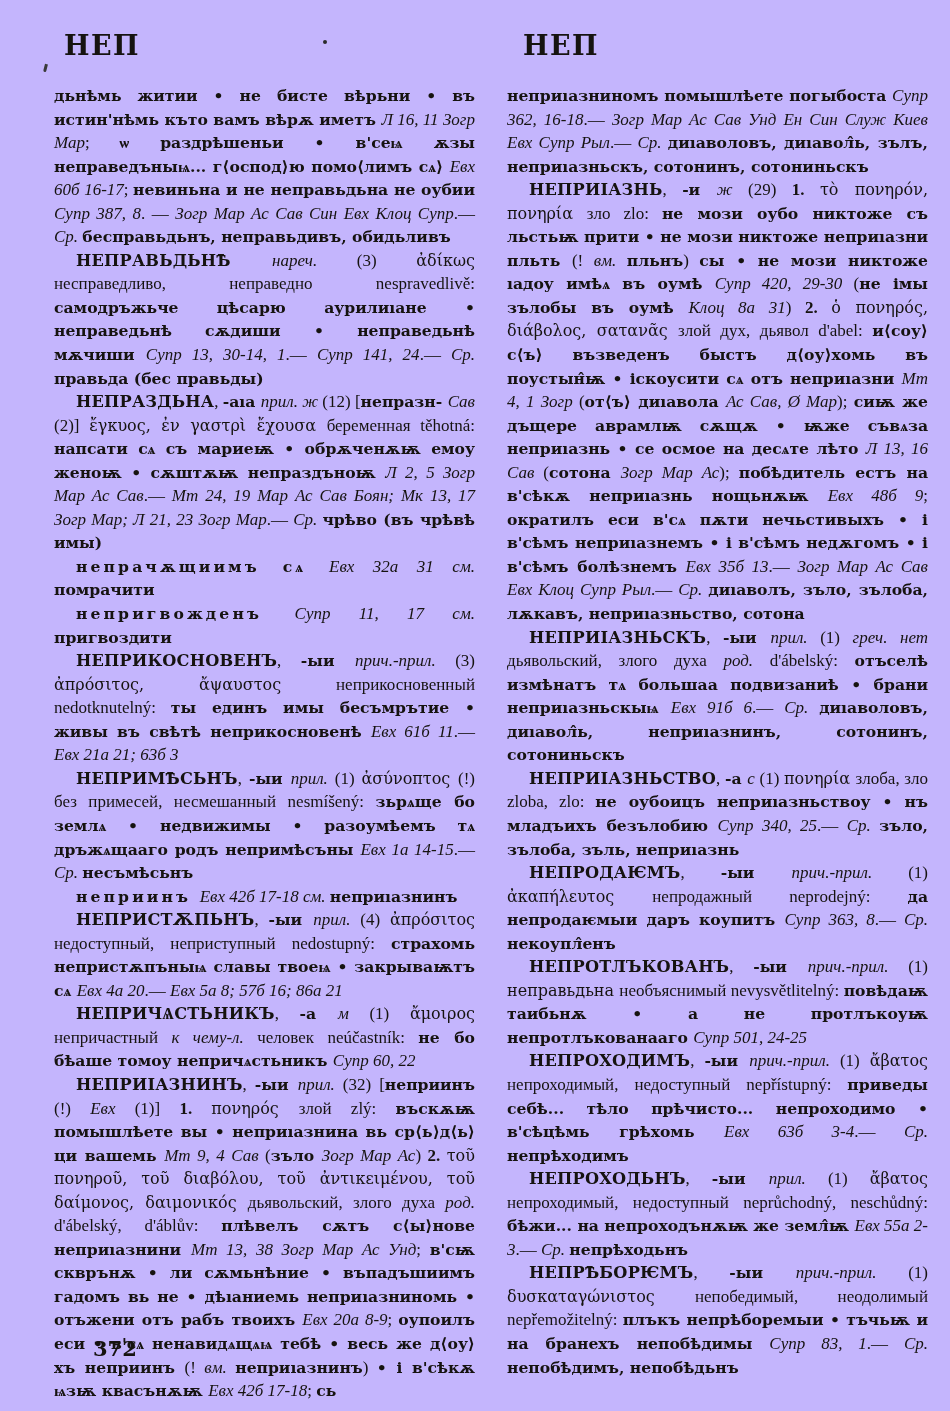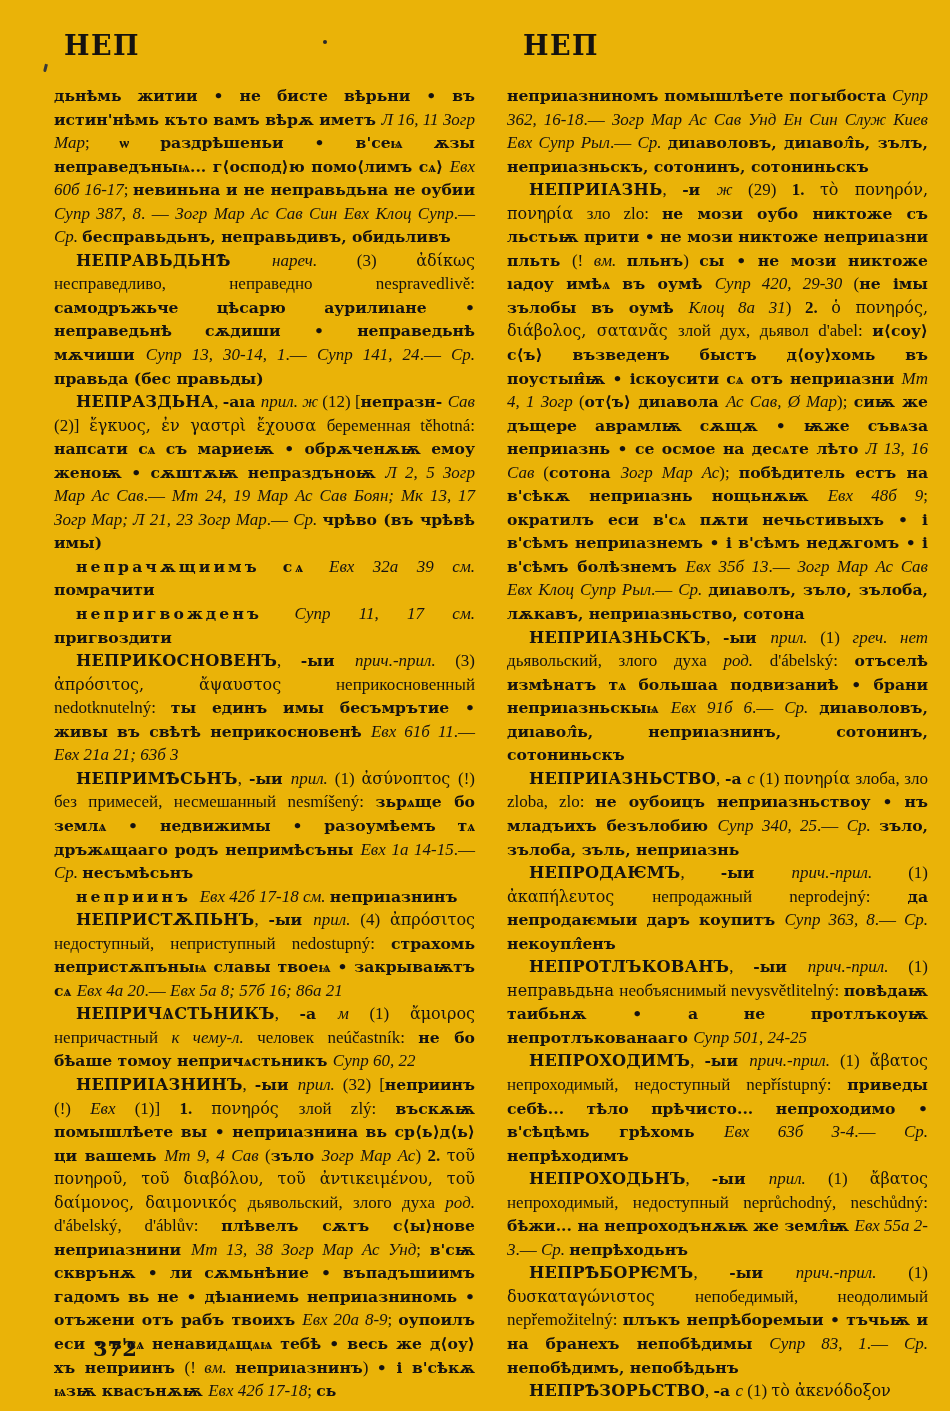--- a/index.html
+++ b/index.html
@@ -1,17 +1,17 @@
 <!DOCTYPE html>
 <html><head>
 <meta charset="utf-8">
 <style>
   html,body{margin:0;padding:0;}
   body{width:950px;height:1411px;background:#ffffff;}
-  .page{position:relative;width:950px;height:1411px;background:#eab308;overflow:hidden;color:#161310;}
+  .page{position:relative;width:950px;height:1411px;background:#c4b5fd;overflow:hidden;color:#161310;}
   .col{position:absolute;top:30px;width:421px;}
   .col-left{left:54px;}
   .col-right{left:507px;}
   .running-head{font-family:"DejaVu Serif",serif;font-weight:bold;font-size:27px;letter-spacing:1.5px;height:54px;}
   .col-left .running-head{padding-left:10px;}
   .col-right .running-head{padding-left:16px;}
   .para{font-family:"Liberation Serif",serif;font-size:17px;line-height:23.55px;text-align:justify;margin:0;}
   .para.ind{text-indent:22px;}
   .hw{font-family:"DejaVu Serif",serif;font-weight:bold;font-size:16.2px;letter-spacing:0.2px;}
   .ocs{font-family:"DejaVu Serif",serif;font-weight:bold;font-size:15.6px;}
@@ -30,21 +30,21 @@
 <div class="page">
   <div class="speck-dot"></div>
   <div class="speck-comma"></div>
 
   <div class="col col-left">
     <div class="running-head">НЕП</div>
     <div class="col-body">
         <p class="para"><span class="ocs">дьнѣмь житии • не бисте вѣрьни • въ истин'нѣмь къто вамъ вѣрѫ иметъ </span><span class="it">Л 16, 11 Зогр Мар</span><span class="ro">; </span><span class="ocs">ѡ раздрѣшеньи • в'сеѩ ѫзы неправедъныѩ... г⟨оспод⟩ю помо⟨лимъ сѧ⟩ </span><span class="it">Евх 60б 16-17</span><span class="ro">; </span><span class="ocs">невиньна и не неправьдьна не оубии </span><span class="it">Супр 387, 8</span><span class="ro">. — </span><span class="it">Зогр Мар Ас Сав Син Евх Клоц Супр</span><span class="ro">.— </span><span class="it">Ср. </span><span class="ocs">бесправьдьнъ, неправьдивъ, обидьливъ</span></p>
         <p class="para ind"><span class="hw">НЕПРАВЬДЬНѢ </span><span class="it">нареч. </span><span class="ro">(3) </span><span class="gk">ἀδίκως </span><span class="ro">несправедливо, неправедно nespravedlivě: </span><span class="ocs">самодръжьче цѣсарю аурилиıане • неправедьнѣ сѫдиши • неправедьнѣ мѫчиши </span><span class="it">Супр 13, 30-14, 1</span><span class="ro">.— </span><span class="it">Супр 141, 24</span><span class="ro">.— </span><span class="it">Ср. </span><span class="ocs">правьда (бес правьды)</span></p>
         <p class="para ind"><span class="hw">НЕПРАЗДЬНА</span><span class="ro">, </span><span class="ocs">-аıа </span><span class="it">прил. ж </span><span class="ro">(12) [</span><span class="ocs">непразн- </span><span class="it">Сав </span><span class="ro">(2)] </span><span class="gk">ἔγκυος, ἐν γαστρὶ ἔχουσα </span><span class="ro">беременная těhotná: </span><span class="ocs">напсати сѧ съ мариеѭ • обрѫченѫѭ емоу женоѭ • сѫштѫѭ непраздъноѭ </span><span class="it">Л 2, 5 Зогр Мар Ас Сав</span><span class="ro">.— </span><span class="it">Мт 24, 19 Мар Ас Сав Боян; Мк 13, 17 Зогр Мар; Л 21, 23 Зогр Мар</span><span class="ro">.— </span><span class="it">Ср. </span><span class="ocs">чрѣво (въ чрѣвѣ имы)</span></p>
-        <p class="para ind"><span class="sp">непрачѫщиимъ сѧ </span><span class="it">Евх 32а 39 см. </span><span class="ocs">помрачити</span></p>
+        <p class="para ind"><span class="sp">непрачѫщиимъ сѧ </span><span class="it">Евх 32а 31 см. </span><span class="ocs">помрачити</span></p>
         <p class="para ind"><span class="sp">непригвожденъ </span><span class="it">Супр 11, 17 см. </span><span class="ocs">пригвоздити</span></p>
         <p class="para ind"><span class="hw">НЕПРИКОСНОВЕНЪ</span><span class="ro">, </span><span class="ocs">-ыи </span><span class="it">прич.-прил. </span><span class="ro">(3) </span><span class="gk">ἀπρόσιτος, ἄψαυστος </span><span class="ro">неприкосновенный nedotknutelný: </span><span class="ocs">ты единъ имы бесъмрътие • живы въ свѣтѣ неприкосновенѣ </span><span class="it">Евх 61б 11</span><span class="ro">.— </span><span class="it">Евх 21а 21; 63б 3</span></p>
         <p class="para ind"><span class="hw">НЕПРИМѢСЬНЪ</span><span class="ro">, </span><span class="ocs">-ыи </span><span class="it">прил. </span><span class="ro">(1) </span><span class="gk">ἀσύνοπτος </span><span class="ro">(!) без примесей, несмешанный nesmíšený: </span><span class="ocs">зьрѧще бо землѧ • недвижимы • разоумѣемъ тѧ дръжѧщааго родъ непримѣсъны </span><span class="it">Евх 1а 14-15</span><span class="ro">.— </span><span class="it">Ср. </span><span class="ocs">несъмѣсьнъ</span></p>
         <p class="para ind"><span class="sp">неприинъ </span><span class="it">Евх 42б 17-18 см. </span><span class="ocs">неприıазнинъ</span></p>
         <p class="para ind"><span class="hw">НЕПРИСТѪПЬНЪ</span><span class="ro">, </span><span class="ocs">-ыи </span><span class="it">прил. </span><span class="ro">(4) </span><span class="gk">ἀπρόσιτος </span><span class="ro">недоступный, неприступный nedostupný: </span><span class="ocs">страхомь непристѫпъныѩ славы твоеѩ • закрываѭтъ сѧ </span><span class="it">Евх 4а 20</span><span class="ro">.— </span><span class="it">Евх 5а 8; 57б 16; 86а 21</span></p>
         <p class="para ind"><span class="hw">НЕПРИЧѦСТЬНИКЪ</span><span class="ro">, </span><span class="ocs">-а </span><span class="it">м </span><span class="ro">(1) </span><span class="gk">ἄμοιρος </span><span class="ro">непричастный </span><span class="it">к чему-л. </span><span class="ro">человек neúčastník: </span><span class="ocs">не бо бѣаше томоу непричѧстьникъ </span><span class="it">Супр 60, 22</span></p>
         <p class="para ind"><span class="hw">НЕПРИІАЗНИНЪ</span><span class="ro">, </span><span class="ocs">-ыи </span><span class="it">прил. </span><span class="ro">(32) [</span><span class="ocs">неприинъ </span><span class="ro">(!) </span><span class="it">Евх </span><span class="ro">(1)] </span><span class="b">1. </span><span class="gk">πονηρός </span><span class="ro">злой zlý: </span><span class="ocs">въскѫѭ помышлѣете вы • неприıазнина вь ср⟨ь⟩д⟨ь⟩ци вашемь </span><span class="it">Мт 9, 4 Сав </span><span class="ro">(</span><span class="ocs">зъло </span><span class="it">Зогр Мар Ас</span><span class="ro">) </span><span class="b">2. </span><span class="gk">τοῦ πονηροῦ, τοῦ διαβόλου, τοῦ ἀντικειμένου, τοῦ δαίμονος, δαιμονικός </span><span class="ro">дьявольский, злого духа </span><span class="it">род. </span><span class="ro">d'ábelský, d'áblův: </span><span class="ocs">плѣвелъ сѫтъ с⟨ы⟩нове неприıазнини </span><span class="it">Мт 13, 38 Зогр Мар Ас Унд</span><span class="ro">; </span><span class="ocs">в'сѭ скврънѫ • ли сѫмьнѣние • въпадъшиимъ гадомъ вь не • дѣıаниемь неприıазниномь • отъжени отъ рабъ твоихъ </span><span class="it">Евх 20а 8-9</span><span class="ro">; </span><span class="ocs">оупоилъ еси • в'сѧ ненавидѧщѧѩ тебѣ • весь же д⟨оу⟩хъ неприинъ </span><span class="ro">(! </span><span class="it">вм. </span><span class="ocs">неприıазнинъ</span><span class="ro">) </span><span class="ocs">• і в'сѣкѫ ѩзѭ квасънѫѭ </span><span class="it">Евх 42б 17-18</span><span class="ro">; </span><span class="ocs">сь</span></p>
       </div>
   </div>
 
@@ -53,18 +53,17 @@
     <div class="col-body">
         <p class="para"><span class="ocs">неприıазниномъ помышлѣете погыбоста </span><span class="it">Супр 362, 16-18</span><span class="ro">.— </span><span class="it">Зогр Мар Ас Сав Унд Ен Син Служ Киев Евх Супр Рыл</span><span class="ro">.— </span><span class="it">Ср. </span><span class="ocs">диıаволовъ, диıавол̂ь, зълъ, неприıазньскъ, сотонинъ, сотониньскъ</span></p>
         <p class="para ind"><span class="hw">НЕПРИІАЗНЬ</span><span class="ro">, </span><span class="ocs">-и </span><span class="it">ж </span><span class="ro">(29) </span><span class="b">1. </span><span class="gk">τὸ πονηρόν, πονηρία </span><span class="ro">зло zlo: </span><span class="ocs">не мози оубо никтоже съ льстьѭ прити • не мози никтоже неприıазни пльть </span><span class="ro">(! </span><span class="it">вм. </span><span class="ocs">пльнъ</span><span class="ro">) </span><span class="ocs">сы • не мози никтоже ıадоу имѣѧ въ оумѣ </span><span class="it">Супр 420, 29-30 </span><span class="ro">(</span><span class="ocs">не імы зълобы въ оумѣ </span><span class="it">Клоц 8а 31</span><span class="ro">) </span><span class="b">2. </span><span class="gk">ὁ πονηρός, διάβολος, σατανᾶς </span><span class="ro">злой дух, дьявол d'abel: </span><span class="ocs">и⟨соу⟩с⟨ъ⟩ възведенъ быстъ д⟨оу⟩хомь въ поустын̂ѭ • іскоусити сѧ отъ неприıазни </span><span class="it">Мт 4, 1 Зогр </span><span class="ro">(</span><span class="ocs">от⟨ъ⟩ диıавола </span><span class="it">Ас Сав, Ø Мар</span><span class="ro">); </span><span class="ocs">сиѭ же дъщере аврамлѭ сѫщѫ • ѭже съвѧза неприıазнь • се осмое на десѧте лѣто </span><span class="it">Л 13, 16 Сав </span><span class="ro">(</span><span class="ocs">сотона </span><span class="it">Зогр Мар Ас</span><span class="ro">); </span><span class="ocs">побѣдитель естъ на в'сѣкѫ неприıазнь нощьнѫѭ </span><span class="it">Евх 48б 9</span><span class="ro">; </span><span class="ocs">ократилъ еси в'сѧ пѫти нечьстивыхъ • і в'сѣмъ неприıазнемъ • і в'сѣмъ недѫгомъ • і в'сѣмъ болѣзнемъ </span><span class="it">Евх 35б 13</span><span class="ro">.— </span><span class="it">Зогр Мар Ас Сав Евх Клоц Супр Рыл</span><span class="ro">.— </span><span class="it">Ср. </span><span class="ocs">диıаволъ, зъло, зълоба, лѫкавъ, неприıазньство, сотона</span></p>
         <p class="para ind"><span class="hw">НЕПРИІАЗНЬСКЪ</span><span class="ro">, </span><span class="ocs">-ыи </span><span class="it">прил. </span><span class="ro">(1) </span><span class="it">греч. нет </span><span class="ro">дьявольский, злого духа </span><span class="it">род. </span><span class="ro">d'ábelský: </span><span class="ocs">отъселѣ измѣнатъ тѧ большаа подвизаниѣ • брани неприıазньскыѩ </span><span class="it">Евх 91б 6</span><span class="ro">.— </span><span class="it">Ср. </span><span class="ocs">диıаволовъ, диıавол̂ь, неприıазнинъ, сотонинъ, сотониньскъ</span></p>
         <p class="para ind"><span class="hw">НЕПРИІАЗНЬСТВО</span><span class="ro">, </span><span class="ocs">-а </span><span class="it">с </span><span class="ro">(1) </span><span class="gk">πονηρία </span><span class="ro">злоба, зло zloba, zlo: </span><span class="ocs">не оубоицъ неприıазньствоу • нъ младъихъ безълобию </span><span class="it">Супр 340, 25</span><span class="ro">.— </span><span class="it">Ср. </span><span class="ocs">зъло, зълоба, зъль, неприıазнь</span></p>
         <p class="para ind"><span class="hw">НЕПРОДАѤМЪ</span><span class="ro">, </span><span class="ocs">-ыи </span><span class="it">прич.-прил. </span><span class="ro">(1) </span><span class="gk">ἀκαπήλευτος </span><span class="ro">непродажный neprodejný: </span><span class="ocs">да непродаѥмыи даръ коупитъ </span><span class="it">Супр 363, 8</span><span class="ro">.— </span><span class="it">Ср. </span><span class="ocs">некоупл̂енъ</span></p>
         <p class="para ind"><span class="hw">НЕПРОТЛЪКОВАНЪ</span><span class="ro">, </span><span class="ocs">-ыи </span><span class="it">прич.-прил. </span><span class="ro">(1) </span><span class="gk">неправьдьна </span><span class="ro">необъяснимый nevysvětlitelný: </span><span class="ocs">повѣдаѭ таибьнѫ • а не протлъкоуѭ непротлъкованааго </span><span class="it">Супр 501, 24-25</span></p>
         <p class="para ind"><span class="hw">НЕПРОХОДИМЪ</span><span class="ro">, </span><span class="ocs">-ыи </span><span class="it">прич.-прил. </span><span class="ro">(1) </span><span class="gk">ἄβατος </span><span class="ro">непроходимый, недоступный nepřístupný: </span><span class="ocs">приведы себѣ... тѣло прѣчисто... непроходимо • в'сѣцѣмь грѣхомь </span><span class="it">Евх 63б 3-4</span><span class="ro">.— </span><span class="it">Ср. </span><span class="ocs">непрѣходимъ</span></p>
         <p class="para ind"><span class="hw">НЕПРОХОДЬНЪ</span><span class="ro">, </span><span class="ocs">-ыи </span><span class="it">прил. </span><span class="ro">(1) </span><span class="gk">ἄβατος </span><span class="ro">непроходимый, недоступный neprůchodný, neschůdný: </span><span class="ocs">бѣжи... на непроходънѫѭ же земл̂ѭ </span><span class="it">Евх 55а 2-3</span><span class="ro">.— </span><span class="it">Ср. </span><span class="ocs">непрѣходьнъ</span></p>
         <p class="para ind"><span class="hw">НЕПРѢБОРѤМЪ</span><span class="ro">, </span><span class="ocs">-ыи </span><span class="it">прич.-прил. </span><span class="ro">(1) </span><span class="gk">δυσκαταγώνιστος </span><span class="ro">непобедимый, неодолимый nepřemožitelný: </span><span class="ocs">плъкъ непрѣборемыи • тъчьѭ и на бранехъ непобѣдимы </span><span class="it">Супр 83, 1</span><span class="ro">.— </span><span class="it">Ср. </span><span class="ocs">непобѣдимъ, непобѣдьнъ</span></p>
-        <p class="para ind"><span class="hw">НЕПРѢЗОРЬСТВО</span><span class="ro">, </span><span class="ocs">-а </span><span class="it">с </span><span class="ro">(1) </span><span class="gk">τὸ ἀκενόδοξον</span></p>
       </div>
   </div>
 
   <div class="page-number">372</div>
 </div>
 
 </body></html>

